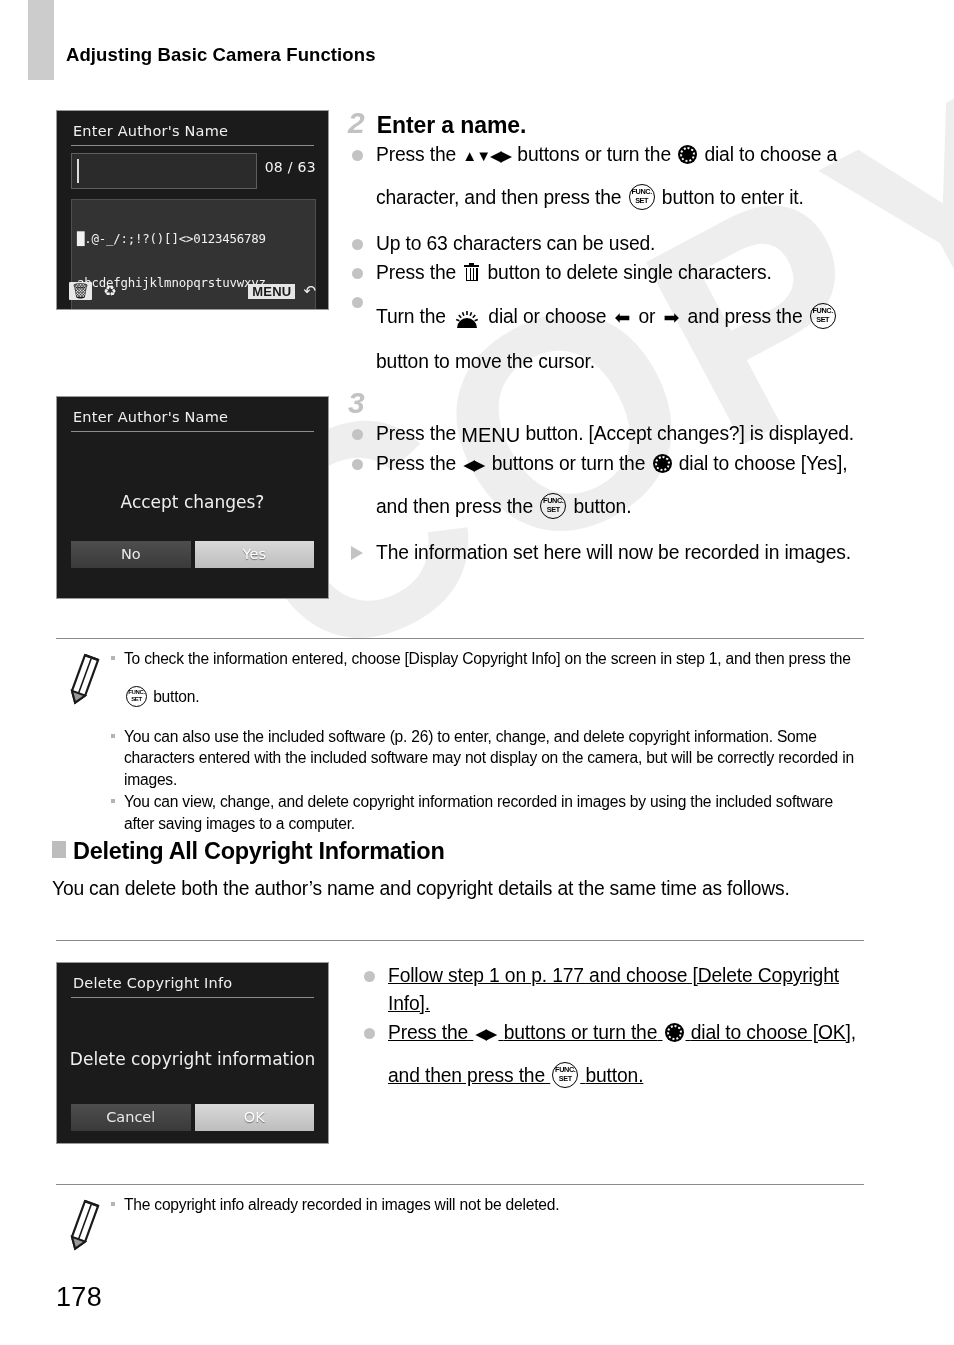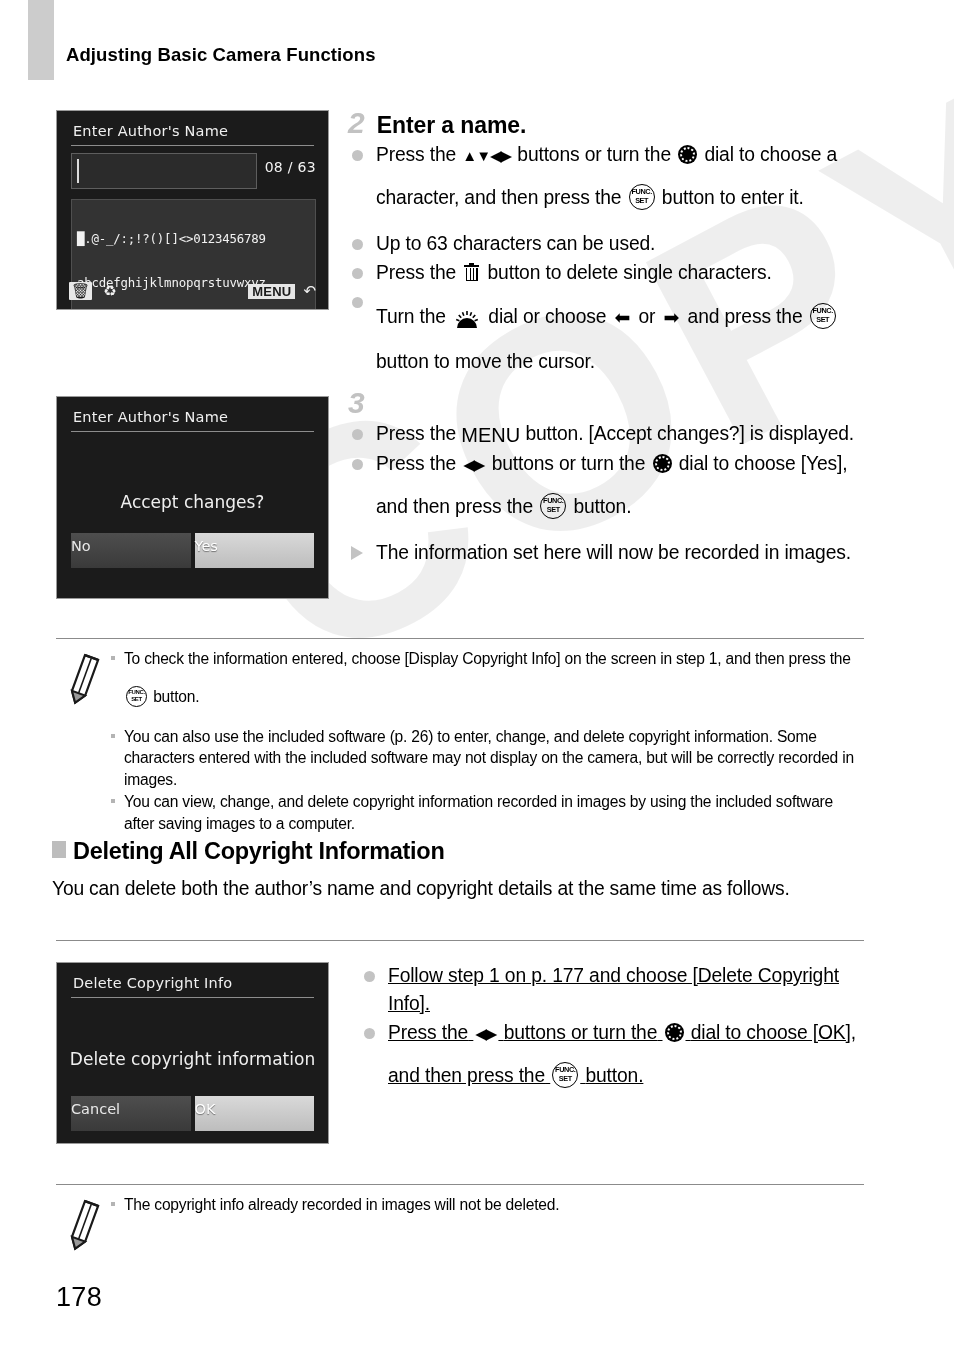--- a/index.html
+++ b/index.html
@@ -174,22 +174,23 @@
   .lcd-btnrow {
     position: absolute;
     left: 14px; right: 14px;
     display: flex;
     gap: 4px;
   }
   #lcd-accept-changes .lcd-btnrow { bottom: 30px; }
   #lcd-delete-copyright .lcd-btnrow { bottom: 12px; }
   .lcd-btn {
     flex: 1 1 0;
+    text-align: center;
     font-size: 14.5px;
-    padding: 5px 0 14px 0;
+    padding: 5px 0 6px 0;
     background: linear-gradient(#4e4e4e, #3a3a3a);
     color: #e9e9e9;
   }
   .lcd-btn.selected {
     background: linear-gradient(#d9d9d9, #bdbdbd);
     color: #ffffff;
     font-weight: normal;
     text-shadow: 0 1px 1px rgba(0,0,0,0.45);
   }
 

